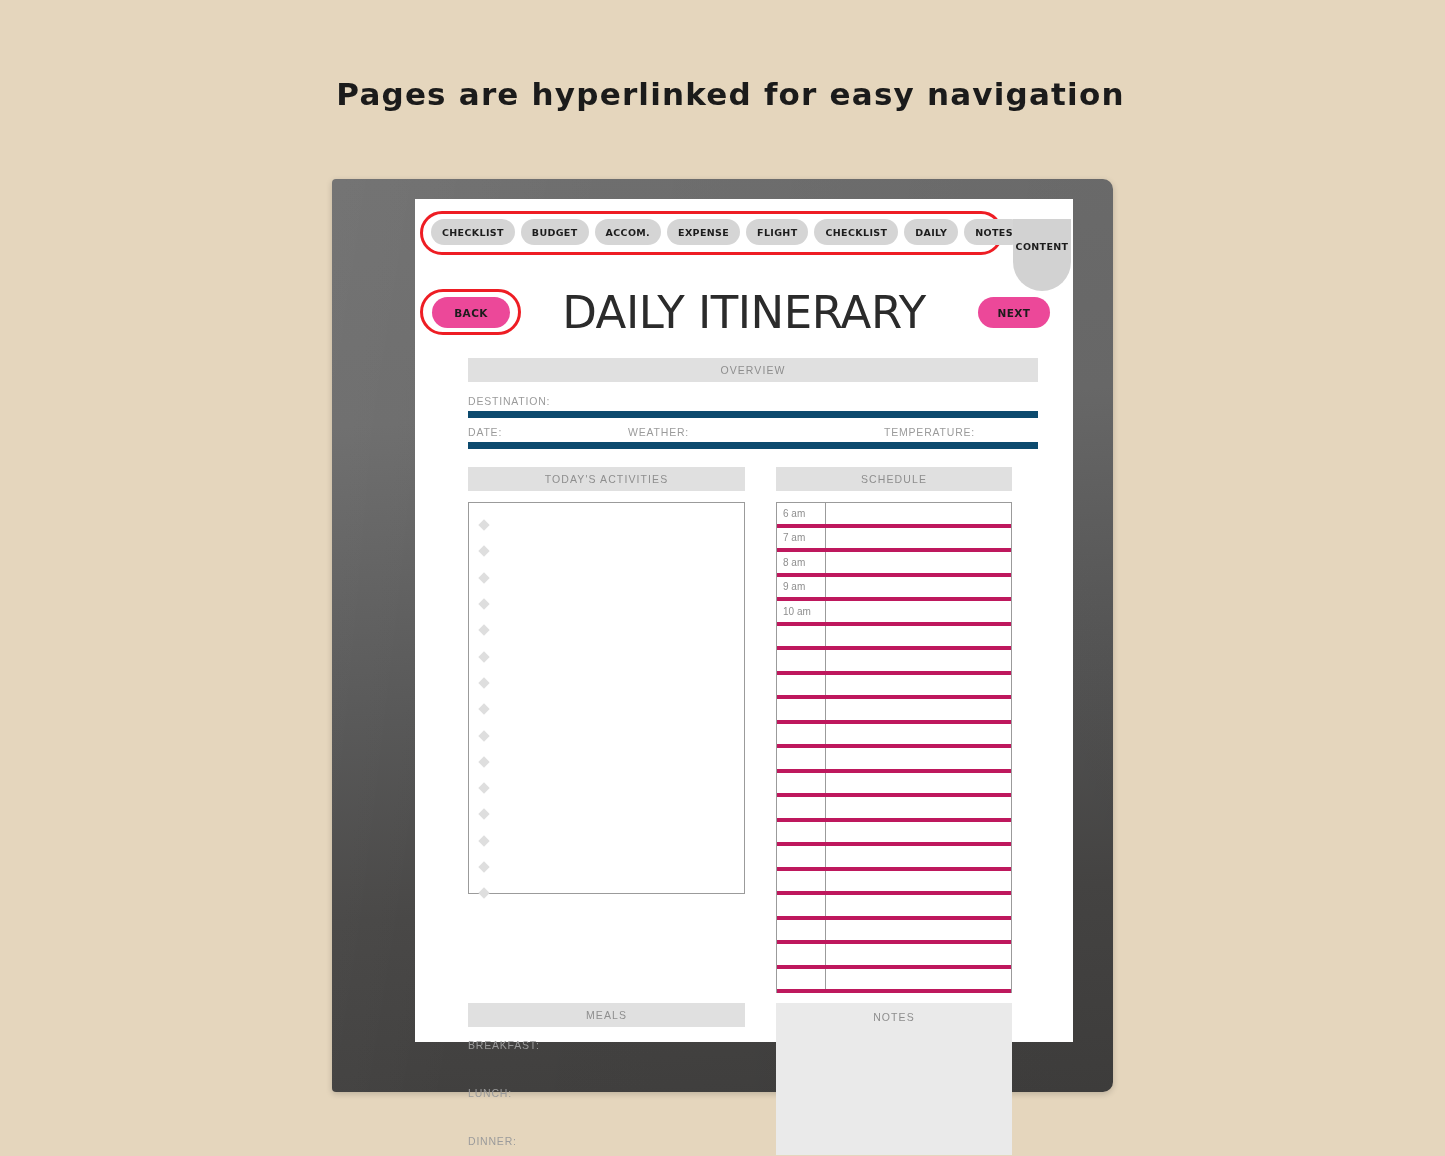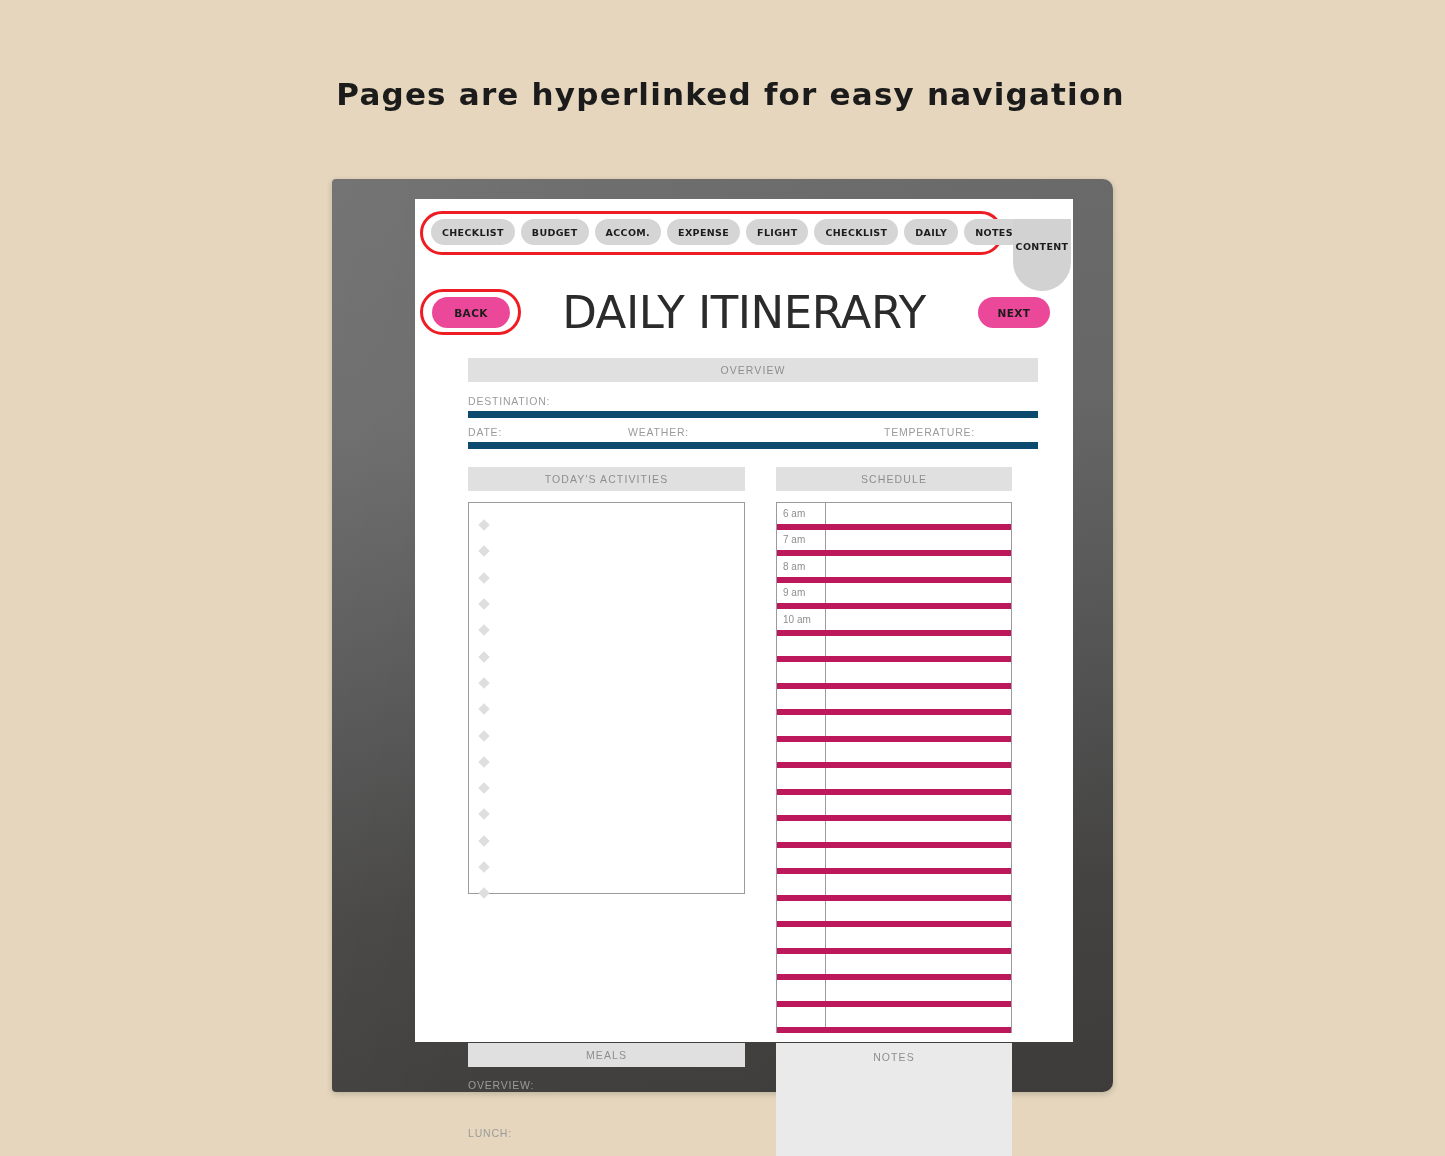--- a/index.html
+++ b/index.html
@@ -236,21 +236,21 @@
 
   
   .schedule-table {
     border: 1px solid #9b9b9b;
     border-bottom: none;
     box-sizing: border-box;
   }
   .sched-row {
     display: flex;
     height: 20.5px;
-    border-bottom: 6px solid #be185d;
+    border-bottom: 4px solid #be185d;
   }
   .sched-time {
     width: 49px;
     border-right: 1px solid #9b9b9b;
     display: flex;
     align-items: center;
     padding-left: 6px;
     box-sizing: border-box;
     font-size: 10px;
     color: #8e8e8e;
@@ -480,21 +480,21 @@
             </div>
         </div>
       </div>
 
       <div style="height:10px"></div>
 
       <div class="two-col">
         <div class="col-left">
           <div class="band">MEALS</div>
           <div class="meals-wrap">
-            <div class="meal-label">OVERVIEW:</div>
+            <div class="meal-label">BREAKFAST:</div>
             <div class="meal-label">LUNCH:</div>
             <div class="meal-label">DINNER:</div>
           </div>
         </div>
         <div class="col-right">
           <div class="notes-box">NOTES</div>
         </div>
       </div>
 
     </div>

